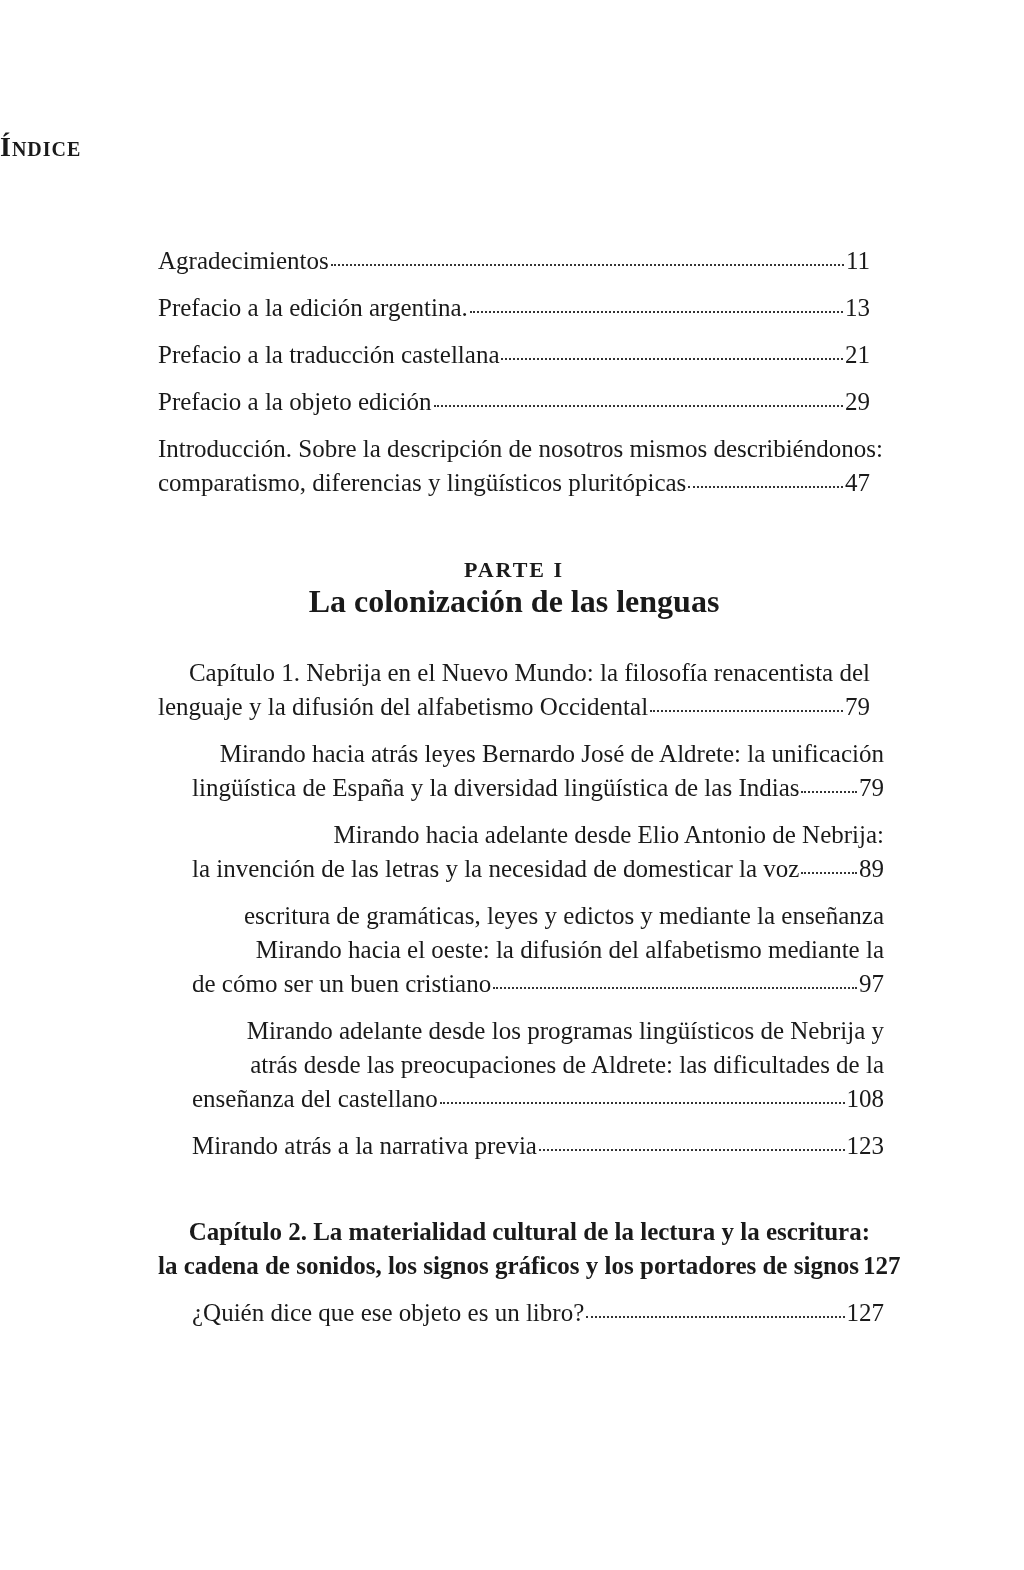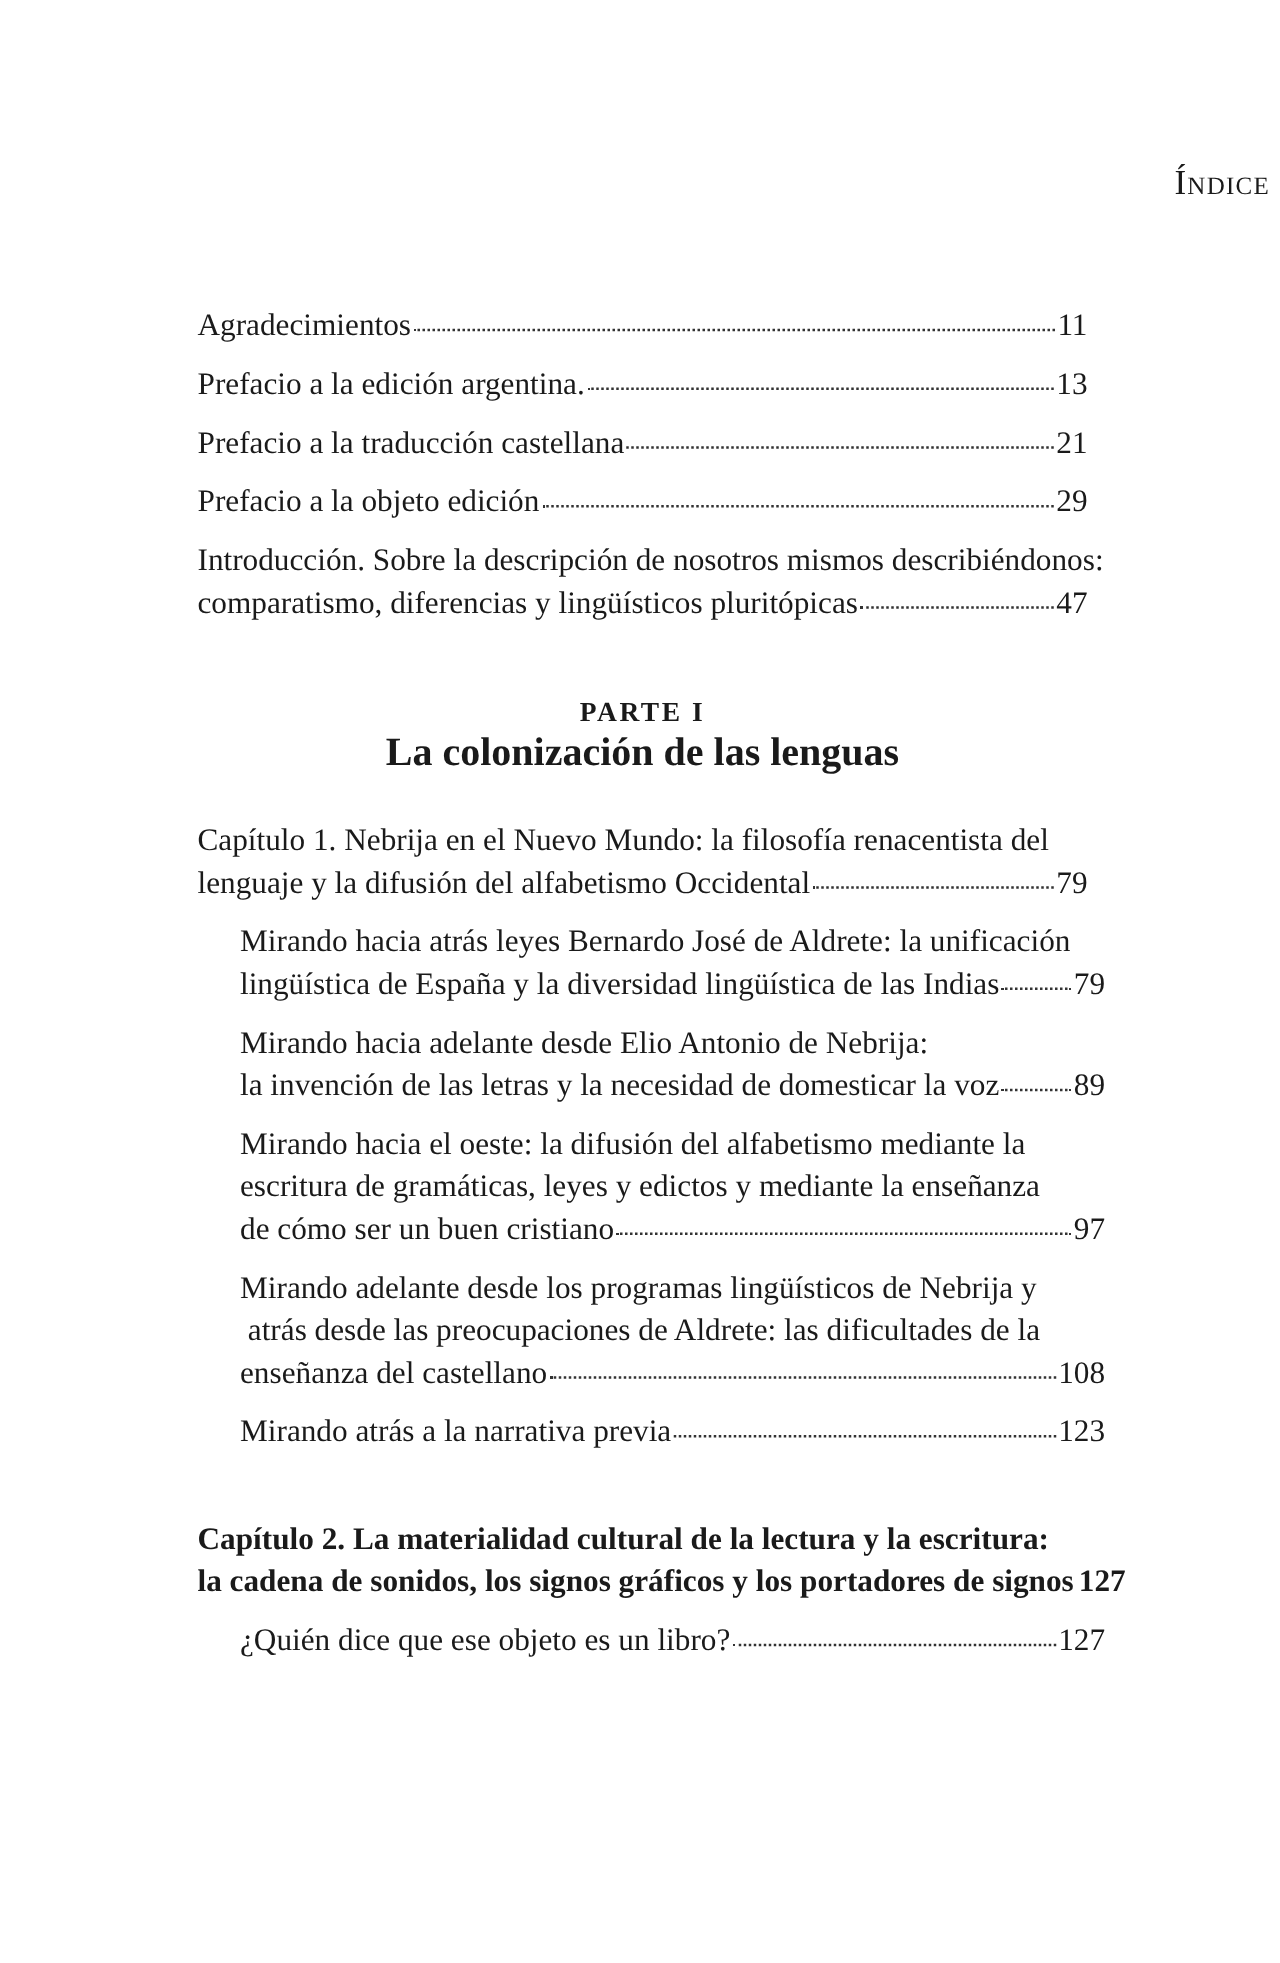--- a/index.html
+++ b/index.html
@@ -13,37 +13,38 @@
       position: relative;
       overflow: hidden;
       font-family: "Liberation Serif", "DejaVu Serif", serif;
       color: #1a1a1a;
     }
     .page-title {
       position: absolute;
       top: 112px;
       left: 0;
       width: 1016px;
-      text-align: right;
+      text-align: left;
       font-size: 28px;
       letter-spacing: 1px;
       font-variant: small-caps;
-      font-weight: normal;
+      font-weight: bold;
     }
     .toc {
       position: absolute;
       left: 158px;
       width: 712px;
       top: 244px;
       font-size: 25px;
       line-height: 34px;
     }
     .entry {
       margin: 0 0 13px 0;
       position: relative;
+      text-align: right;
     }
     .entry.sub {
       margin-left: 34px;
       margin-right: -14px;
     }
     .entry .line {
       display: block;
       white-space: nowrap;
     }
     .entry .last {
@@ -162,22 +163,22 @@
   <div class="entry sub">
     <span class="line">Mirando hacia adelante desde Elio Antonio de Nebrija:</span>
     <span class="last">
       <span class="txt">la invención de las letras y la necesidad de domesticar la voz</span>
       <span class="dots"></span>
       <span class="page">89</span>
     </span>
   </div>
 
   <div class="entry sub">
+    <span class="line">escritura de gramáticas, leyes y edictos y mediante la enseñanza</span>
     <span class="line">Mirando hacia el oeste: la difusión del alfabetismo mediante la</span>
-    <span class="line">escritura de gramáticas, leyes y edictos y mediante la enseñanza</span>
     <span class="last">
       <span class="txt">de cómo ser un buen cristiano</span>
       <span class="dots"></span>
       <span class="page">97</span>
     </span>
   </div>
 
   <div class="entry sub">
     <span class="line">Mirando adelante desde los programas lingüísticos de Nebrija y</span>
     <span class="line" style="white-space:pre;"> atrás desde las preocupaciones de Aldrete: las dificultades de la</span>

